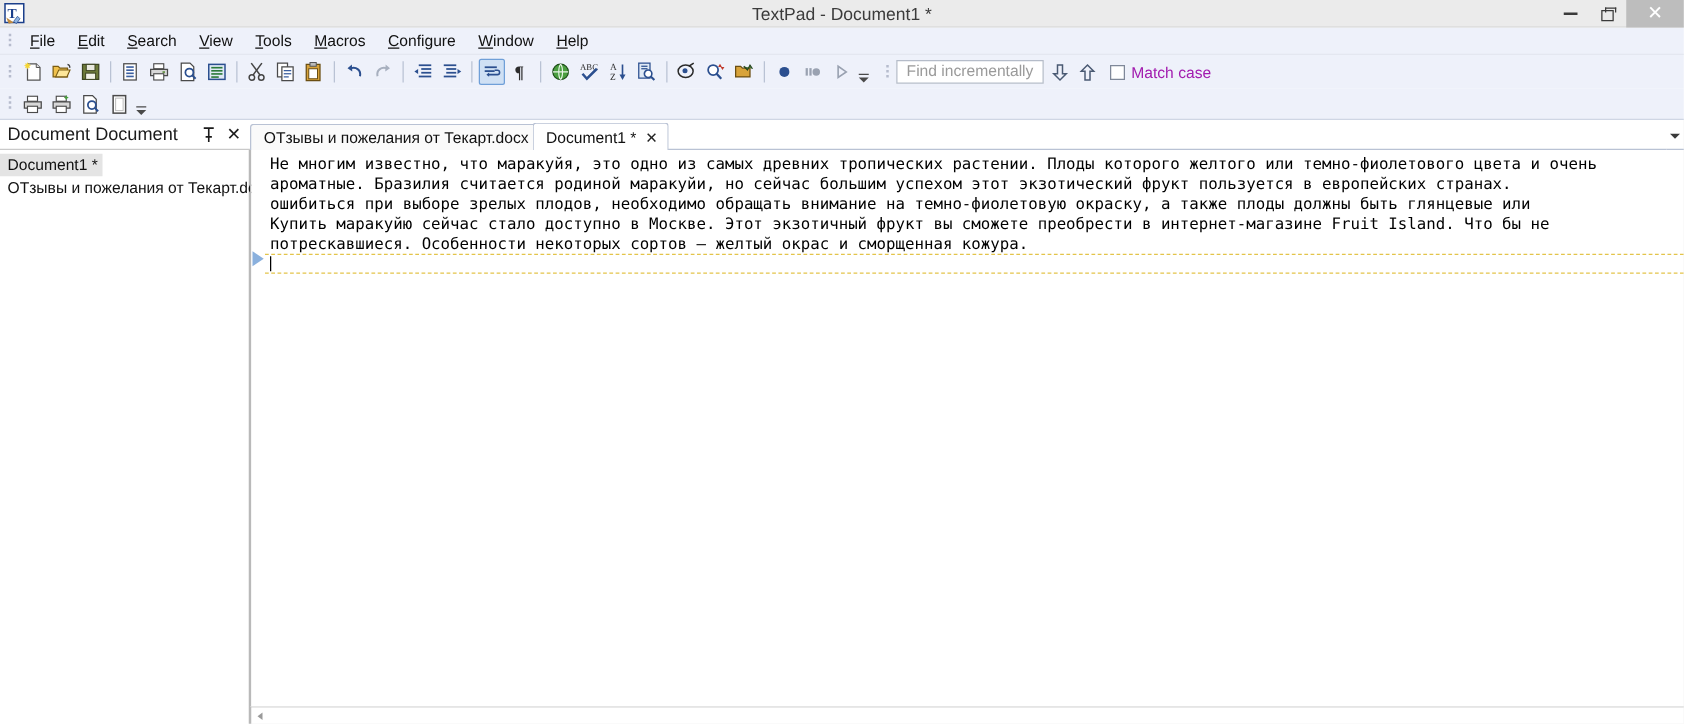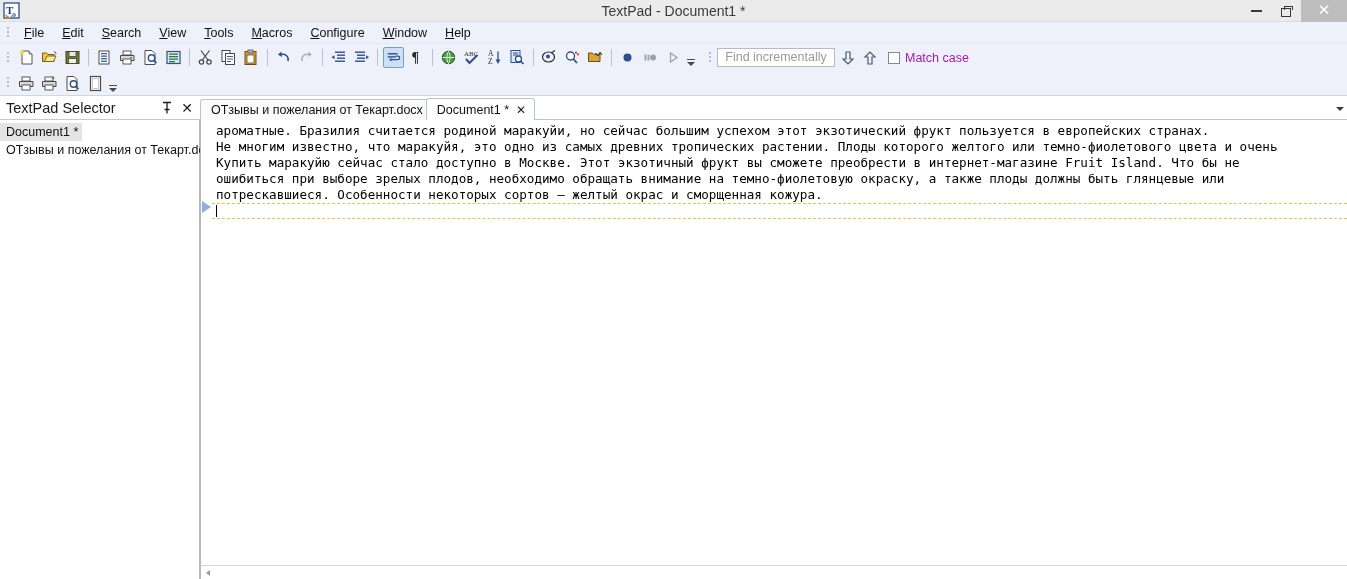--- a/index.html
+++ b/index.html
@@ -505,21 +505,21 @@
     <div class="tb-overflow">
       <div class="bar"></div>
         <div class="ar"></div>
     </div>
   </div>
 
   <div class="bodyarea">
 
     <div class="docsel">
       <div class="docsel-head">
-        <span class="docsel-title">TextPad Selector</span>
+        <span class="docsel-title">Document Document</span>
         <div class="docsel-btns">
           <div class="pin-ico">
             <svg width="12" height="14" viewBox="0 0 12 14">
                 <path d="M2 1.5h8M6 1.5v7M3.5 8.5h5M6 8.5v4" stroke="#1b1b1b" stroke-width="1.3" fill="none"></path>
               </svg>
           </div>
           <div class="close-ico">✕</div>
         </div>
       </div>
       <div class="docsel-list">
@@ -546,24 +546,24 @@
         <div class="tabstrip-arrow">
             <div class="ar"></div>
           </div>
       </div>
 
       <div class="editwrap">
         <div class="gutter">
           <div class="gutter-marker" style="top: 81px;"></div>
         </div>
         <div class="textcanvas">
+          <div class="txtline">Не многим известно, что маракуйя, это одно из самых древних тропических растении. Плоды которого желтого или темно-фиолетового цвета и очень</div>
           <div class="txtline">ароматные. Бразилия считается родиной маракуйи, но сейчас большим успехом этот экзотический фрукт пользуется в европейских странах.</div>
-          <div class="txtline">Не многим известно, что маракуйя, это одно из самых древних тропических растении. Плоды которого желтого или темно-фиолетового цвета и очень</div>
+          <div class="txtline">ошибиться при выборе зрелых плодов, необходимо обращать внимание на темно-фиолетовую окраску, а также плоды должны быть глянцевые или</div>
           <div class="txtline">Купить маракуйю сейчас стало доступно в Москве. Этот экзотичный фрукт вы сможете преобрести в интернет-магазине Fruit Island. Что бы не</div>
-          <div class="txtline">ошибиться при выборе зрелых плодов, необходимо обращать внимание на темно-фиолетовую окраску, а также плоды должны быть глянцевые или</div>
           <div class="txtline">потрескавшиеся. Особенности некоторых сортов – желтый окрас и сморщенная кожура.</div>
           <div class="cursorline" style="top: 83px;"></div>
           <div class="caret" style="left:4px; top:85px; height:12px;"></div>
         </div>
       </div>
 
       <div class="hscroll">
         <div class="hscroll-left">
             <div class="ar"></div>
           </div>

